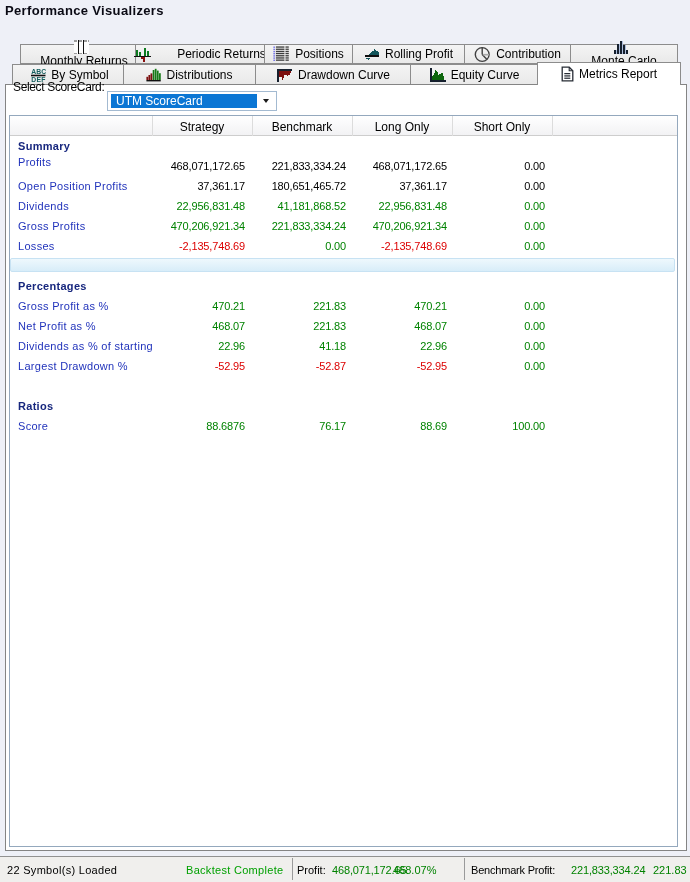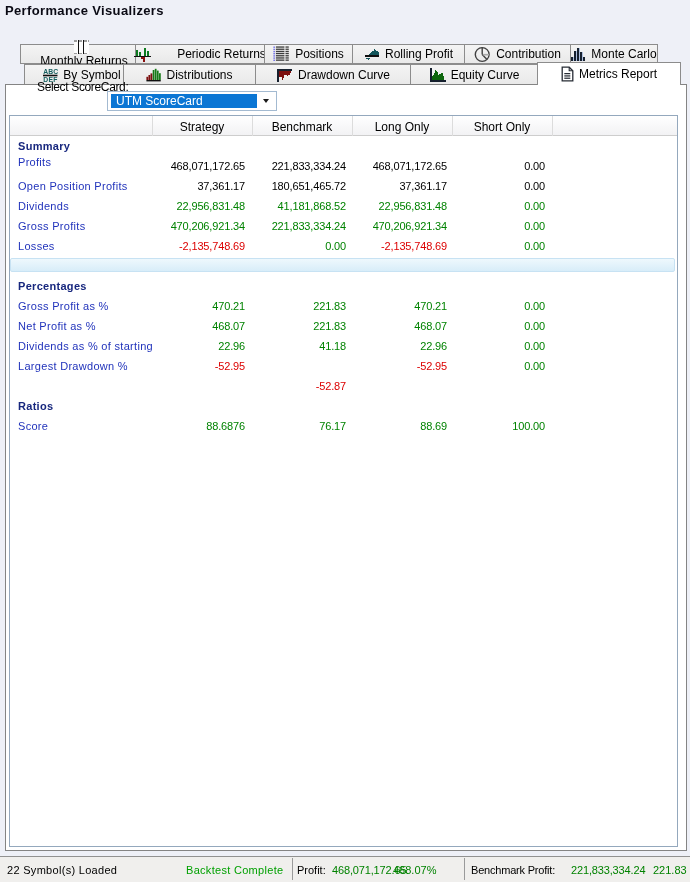--- a/index.html
+++ b/index.html
@@ -13,21 +13,21 @@
   
   .tab { position:absolute; height:20px; background:linear-gradient(#f4f4f4,#e9e9e9);
          border:1px solid #8c8c8c; border-right:none; display:flex; align-items:center; justify-content:center;
          white-space:nowrap; font-size:12px; }
   .tab svg { margin-right:5px; flex:none; }
   .tabr1 { top:44px; }
   .tabr2 { top:64px; border-bottom:none; height:20px; }
   .tabactive { top:62px; height:23px; background:#fff; border:1px solid #8c8c8c !important; border-bottom:none !important; z-index:5; }
   
   .panel { left:5px; top:84px; width:682px; height:767px; background:#fff; border:1px solid #848484; }
-  .combolabel { left:13px; top:80px; letter-spacing:-0.35px;margin-left:24px; }
+  .combolabel { left:13px; top:80px; letter-spacing:-0.35px; }
   .combo { left:107px; top:91px; width:170px; height:20px; background:#fff; border:1px solid #a3bad1; }
   .combosel { left:111px; top:94px; width:146px; height:14px; background:#0b76d4; color:#fff; line-height:14px; padding-left:5px; }
   .comboarrow { left:263px; top:99px; width:0; height:0; border-left:3.5px solid transparent; border-right:3.5px solid transparent; border-top:4.5px solid #1a1a1a; }
   
   .grid { left:9px; top:115px; width:669px; height:732px; background:#fff; border:1px solid #94a8bd; }
   .ghead { left:10px; top:116px; width:667px; height:20px; background:linear-gradient(#ffffff,#f2f2f4); border-bottom:1px solid #cdcdcd; }
   .gvline { position:absolute; top:116px; height:20px; width:1px; background:#dcdcdc; }
   .ghl { position:absolute; top:120px; height:14px; line-height:14px; text-align:center; width:100px; color:#000; font-size:12px; }
   .lbl { position:absolute; left:18px; line-height:20px; color:#2133bb; white-space:nowrap; width:134px; overflow:hidden; font-size:11px; letter-spacing:0.3px; }
   .sect { position:absolute; left:18px; line-height:20px; color:#17277e; font-weight:bold; font-size:11px; letter-spacing:0.3px; }
@@ -123,40 +123,40 @@
     </div>
   <div class="tab tabr1" style="left:464px;width:106px;">
       <svg width="17" height="17" viewBox="0 0 17 17">
         <circle cx="8.2" cy="8.5" r="6.9" fill="none" stroke="#404040" stroke-width="1.4"></circle>
         <line x1="8.2" y1="1.6" x2="8.2" y2="8.5" stroke="#404040" stroke-width="1.4"></line>
         <line x1="8.2" y1="8.5" x2="13" y2="13.4" stroke="#404040" stroke-width="1.4"></line>
         <rect x="9" y="7.9" width="6" height="1.6" fill="#a8a8a8"></rect>
       </svg>
       <span>Contribution</span>
     </div>
-  <div class="tab tabr1" style="left:570px;width:88px;border-right:1px solid #8c8c8c;">
+  <div class="tab tabr1" style="left:570px;width:108px;border-right:1px solid #8c8c8c;flex-direction:column;">
       <svg width="15" height="14" viewBox="0 0 15 14" shape-rendering="crispEdges">
         <g fill="#16202e">
           <rect x="0" y="9.5" width="2.2" height="4.5"></rect>
           <rect x="3" y="3.5" width="2.2" height="10.5"></rect>
           <rect x="6" y="0.5" width="2.2" height="13.5"></rect>
           <rect x="9" y="4.5" width="2.2" height="9.5"></rect>
           <rect x="12" y="9.5" width="2.2" height="4.5"></rect>
         </g>
         <g fill="#aebfdd">
           <rect x="2.2" y="9.5" width="0.8" height="4.5"></rect>
           <rect x="5.2" y="3.5" width="0.8" height="10.5"></rect>
           <rect x="8.2" y="0.5" width="0.8" height="13.5"></rect>
           <rect x="11.2" y="4.5" width="0.8" height="9.5"></rect>
         </g>
       </svg>
       <span>Monte Carlo</span>
     </div>
 
-  <div class="tab tabr2" style="left:24px;width:115px;text-align:right;">
+  <div class="tab tabr2" style="left:12px;width:115px;text-align:right;">
       <svg width="15" height="14" viewBox="0 0 15 14">
         <text x="0.2" y="6.2" font-family="Liberation Sans,sans-serif" font-size="6.8" font-weight="bold" fill="#145e5e" letter-spacing="0.1">ABC</text>
         <rect x="0" y="6.7" width="14.5" height="1.6" fill="#101010"></rect>
         <text x="0.2" y="13.8" font-family="Liberation Sans,sans-serif" font-size="6.8" font-weight="bold" fill="#145e5e" letter-spacing="0.3">DEF</text>
       </svg>
       <span>By Symbol</span>
     </div>
   <div class="tab tabr2" style="left:255px;width:155px;">
       <svg width="17" height="14" viewBox="0 0 17 14" shape-rendering="crispEdges">
         <rect x="0.5" y="0.5" width="2" height="13" fill="#16202e"></rect>
@@ -269,21 +269,21 @@
   <div class="v c4 green" style="top:316px;">0.00</div>
 
   <div class="lbl" style="top:336px;">Dividends as % of starting e</div>
   <div class="v c1 green" style="top:336px;">22.96</div>
   <div class="v c2 green" style="top:336px;">41.18</div>
   <div class="v c3 green" style="top:336px;">22.96</div>
   <div class="v c4 green" style="top:336px;">0.00</div>
 
   <div class="lbl" style="top:356px;">Largest Drawdown %</div>
   <div class="v c1 red" style="top:356px;">-52.95</div>
-  <div class="v c2 red" style="top:356px;margin-top:20px;">-52.87</div>
+  <div class="v c2 red" style="top:356px;">-52.87</div>
   <div class="v c3 red" style="top:356px;">-52.95</div>
   <div class="v c4 green" style="top:356px;">0.00</div>
 
   <div class="sect" style="top:396px;">Ratios</div>
 
   <div class="lbl" style="top:416px;">Score</div>
   <div class="v c1 green" style="top:416px;">88.6876</div>
   <div class="v c2 green" style="top:416px;">76.17</div>
   <div class="v c3 green" style="top:416px;">88.69</div>
   <div class="v c4 green" style="top:416px;">100.00</div>

